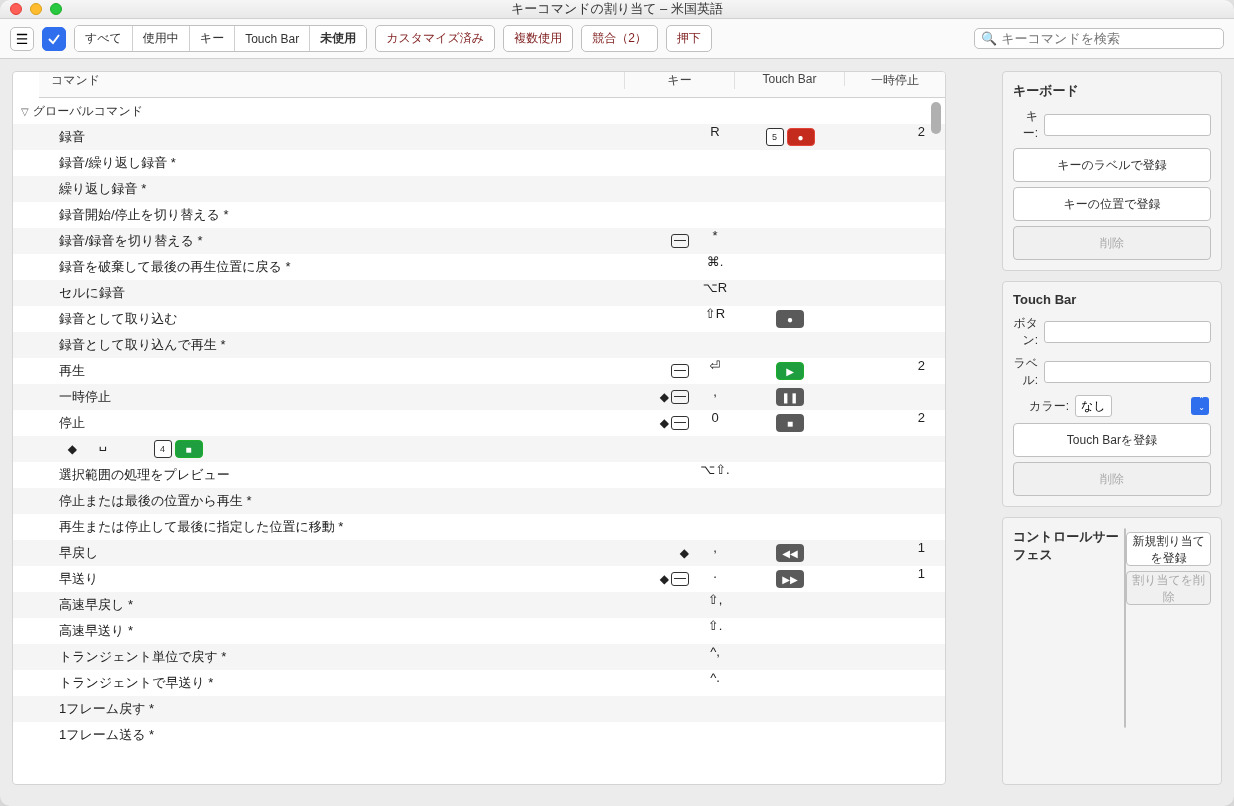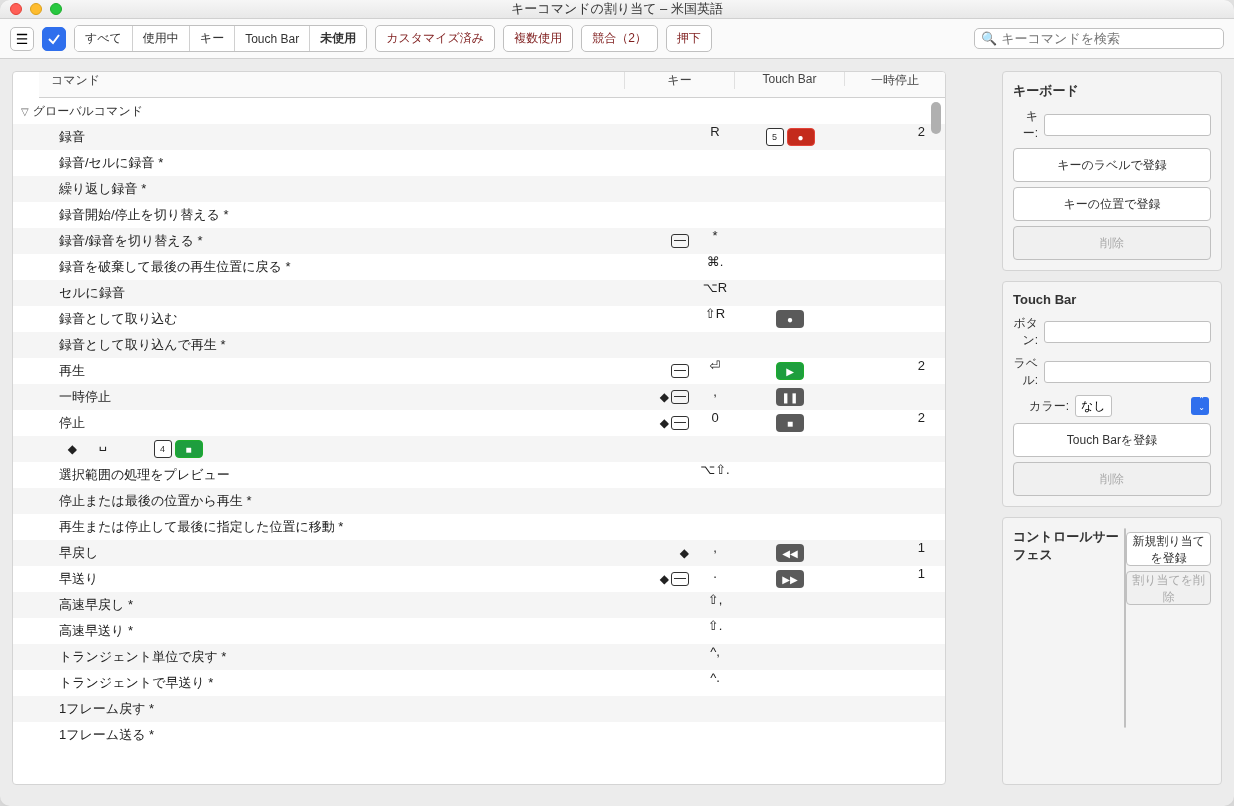--- a/index.html
+++ b/index.html
@@ -262,21 +262,21 @@
           <div class="cmd">録音</div>
           <div class="mods"></div>
           <div class="key">R</div>
           <div class="tb">
             <span class="mini">5</span>
             <span class="badge red">●</span>
           </div>
           <div class="assign">2</div>
         </div>
         <div class="row">
-          <div class="cmd">録音/セルに録音 *</div>
+          <div class="cmd">録音/繰り返し録音 *</div>
           <div class="mods"></div>
           <div class="key"></div>
           <div class="tb"></div>
           <div class="assign"></div>
         </div>
         <div class="row">
           <div class="cmd">繰り返し録音 *</div>
           <div class="mods"></div>
           <div class="key"></div>
           <div class="tb"></div>

